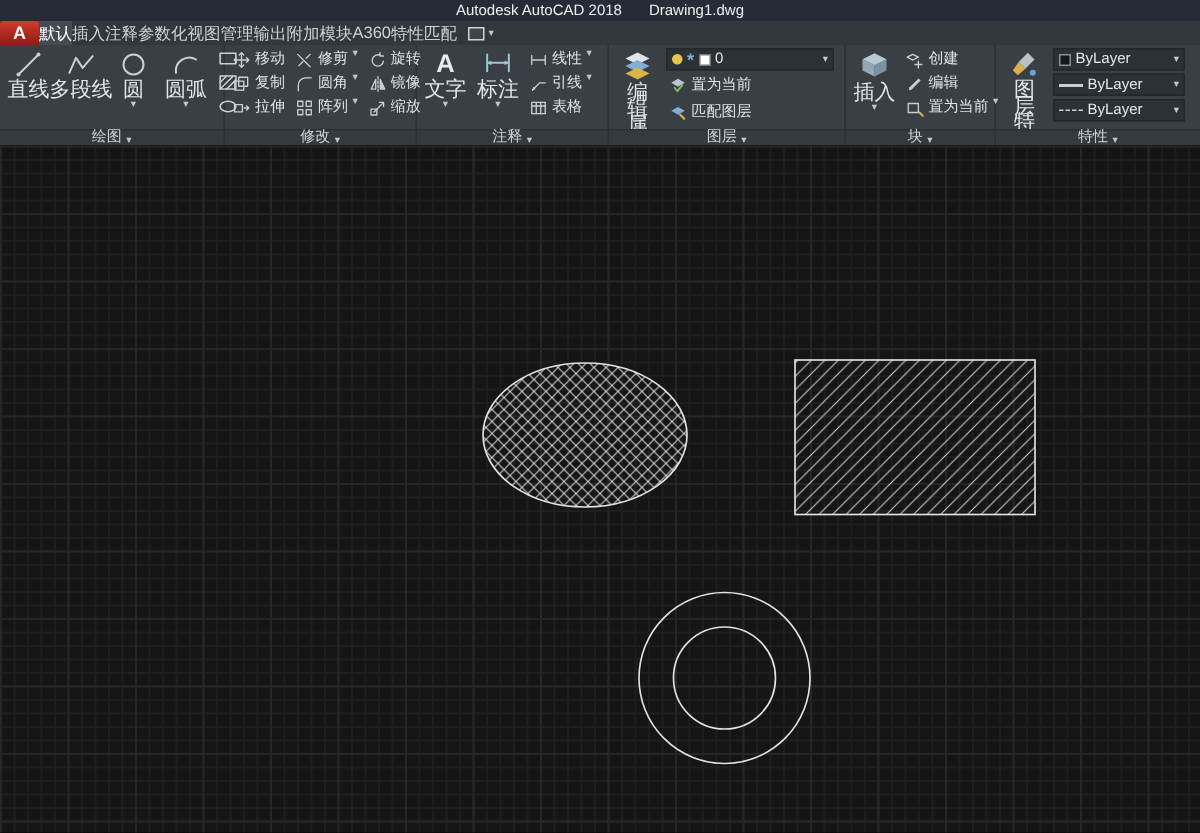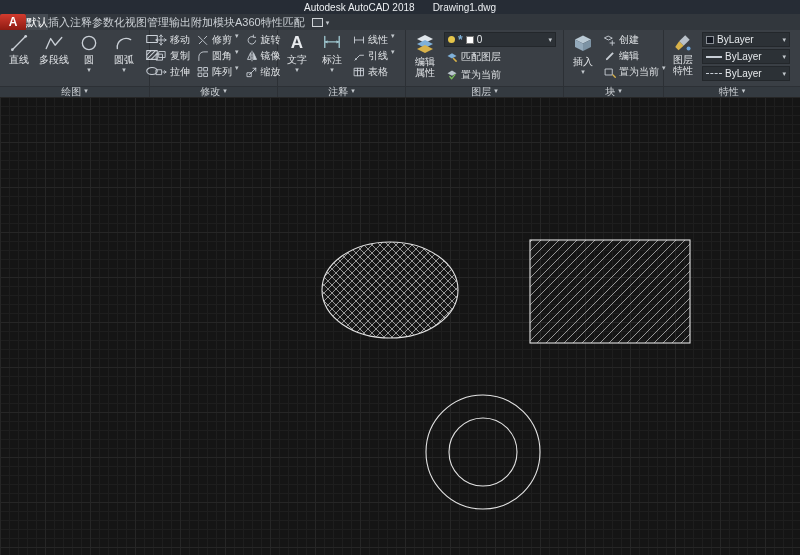--- a/index.html
+++ b/index.html
@@ -17,21 +17,21 @@
            font-size:12px;display:flex;align-items:center;justify-content:center;border-radius:2px 2px 0 0}
   .tab{padding:0 0;display:flex;align-items:center;white-space:nowrap}
   .tab.active{background:#454b52;color:#fff}
   .ribbon-toggle{display:flex;align-items:center;gap:3px;padding:0 7px}
   .ribbon-toggle .box{width:9px;height:7px;border:1px solid #cfd3d7;background:#3e444b}
 
   
   .ribbon{flex:0 0 56px;background:#3a3f45;display:flex;overflow:hidden}
   .panel{display:flex;align-items:flex-start;padding:2px 3px;gap:3px;border-right:1px solid #2c3035;height:100%;box-sizing:border-box}
   .bigbtn{display:flex;flex-direction:column;align-items:center;gap:1px;padding:1px 2px;min-width:28px}
-  .biglabel{font-size:10px;line-height:11px;text-align:center;color:#e3e6e9;white-space:nowrap}
+  .biglabel{font-size:14px;line-height:11px;text-align:center;color:#e3e6e9;white-space:nowrap}
   .biglabel.wrap{white-space:normal;width:24px}
   .mcol{display:flex;flex-direction:column;justify-content:flex-start}
   .smallbtn{display:flex;gap:3px;font-size:10px;height:16px;line-height:16px;
             color:#dfe2e5;white-space:nowrap;padding:0 2px}
   .caret{font-size:7px;color:#c3c8cd;line-height:1}
   .icw{display:flex;align-items:center;justify-content:center}
   .ic{stroke:#c9cfd6;fill:none;stroke-width:1.2;stroke-linecap:round;stroke-linejoin:round;display:block}
   .text-glyph{font-size:17px;line-height:20px;font-weight:bold;color:#e8ebee}
   .dropdown{display:flex;align-items:center;gap:3px;background:#2c3136;border:1px solid #23272b;
             height:15px;padding:0 3px;font-size:10px;color:#e6e9ec;box-sizing:border-box}
@@ -39,21 +39,21 @@
   .swatch.dark{background:#141821;border-color:#8a8f96}
   .dot{width:7px;height:7px;border-radius:50%;display:inline-block}
   .dot.yellow{background:#e5c54a}
   .freeze-star{color:#7fb0d8;font-weight:bold;font-size:12px;line-height:10px}
   .wline{width:16px;height:2px;background:#c8ced6;display:inline-block}
   .dline{width:16px;height:0;border-top:1px dashed #c8ced6;display:inline-block}
   .grow{flex:1}
 
   
   .pfooters{flex:0 0 11px;background:#343a40;display:flex;border-top:1px solid #2c3035;box-sizing:border-box}
-  .pfooter{display:flex;align-items:flex-start;justify-content:center;gap:3px;font-size:10px;line-height:10px;
+  .pfooter{display:flex;align-items:flex-end;justify-content:center;gap:3px;font-size:10px;line-height:10px;
            color:#cfd3d7;border-right:1px solid #2c3035;box-sizing:border-box}
 
   
   .canvas{flex:1;position:relative;background-color:#151515;
     background-image:
       linear-gradient(#262626 1px,transparent 1px),
       linear-gradient(90deg,#262626 1px,transparent 1px),
       linear-gradient(#1e1e1e 1px,transparent 1px),
       linear-gradient(90deg,#1e1e1e 1px,transparent 1px);
     background-size:45px 45px,45px 45px,9px 9px,9px 9px}
@@ -305,34 +305,34 @@
           <span class="dot yellow"></span>
           <span class="freeze-star">*</span>
           <span class="swatch"></span>
           <span>0</span>
           <span class="grow"></span>
           <span class="caret">▾</span>
         </div>
         <div class="smallbtn">
           <span class="icw">
             <svg class="ic" width="12" height="12" viewBox="0 0 16 16">
+                <path d="M8 2 L14 5.5 L8 9 L2 5.5 Z" fill="#b9c4cc" stroke="none"></path>
+                <path d="M5 10 L7.5 13 L12 7.5" style="stroke:#7bbf5e;stroke-width:1.6"></path>
+              </svg>
+          </span>
+          <span>置为当前</span>
+        </div>
+        <div class="smallbtn">
+          <span class="icw">
+            <svg class="ic" width="12" height="12" viewBox="0 0 16 16">
                 <path d="M8 3 L14 6.5 L8 10 L2 6.5 Z" fill="#7fb0d8" stroke="none"></path>
                 <path d="M10 10 L13.5 13.5" style="stroke:#d8b24a;stroke-width:2"></path>
               </svg>
           </span>
           <span>匹配图层</span>
-        </div>
-        <div class="smallbtn">
-          <span class="icw">
-            <svg class="ic" width="12" height="12" viewBox="0 0 16 16">
-                <path d="M8 2 L14 5.5 L8 9 L2 5.5 Z" fill="#b9c4cc" stroke="none"></path>
-                <path d="M5 10 L7.5 13 L12 7.5" style="stroke:#7bbf5e;stroke-width:1.6"></path>
-              </svg>
-          </span>
-          <span>置为当前</span>
         </div>
       </div>
     </section>
 
     <section class="panel" style="width:100px">
       <div class="bigbtn">
         <span class="icw">
           <svg class="ic" width="22" height="22" viewBox="0 0 22 22">
               <path d="M11 2.5 L19 6.5 L11 10.5 L3 6.5 Z" fill="#b9c9d4" stroke="none"></path>
               <path d="M19 6.5 V14 L11 18 V10.5 Z" fill="#7d93a4" stroke="none"></path>

